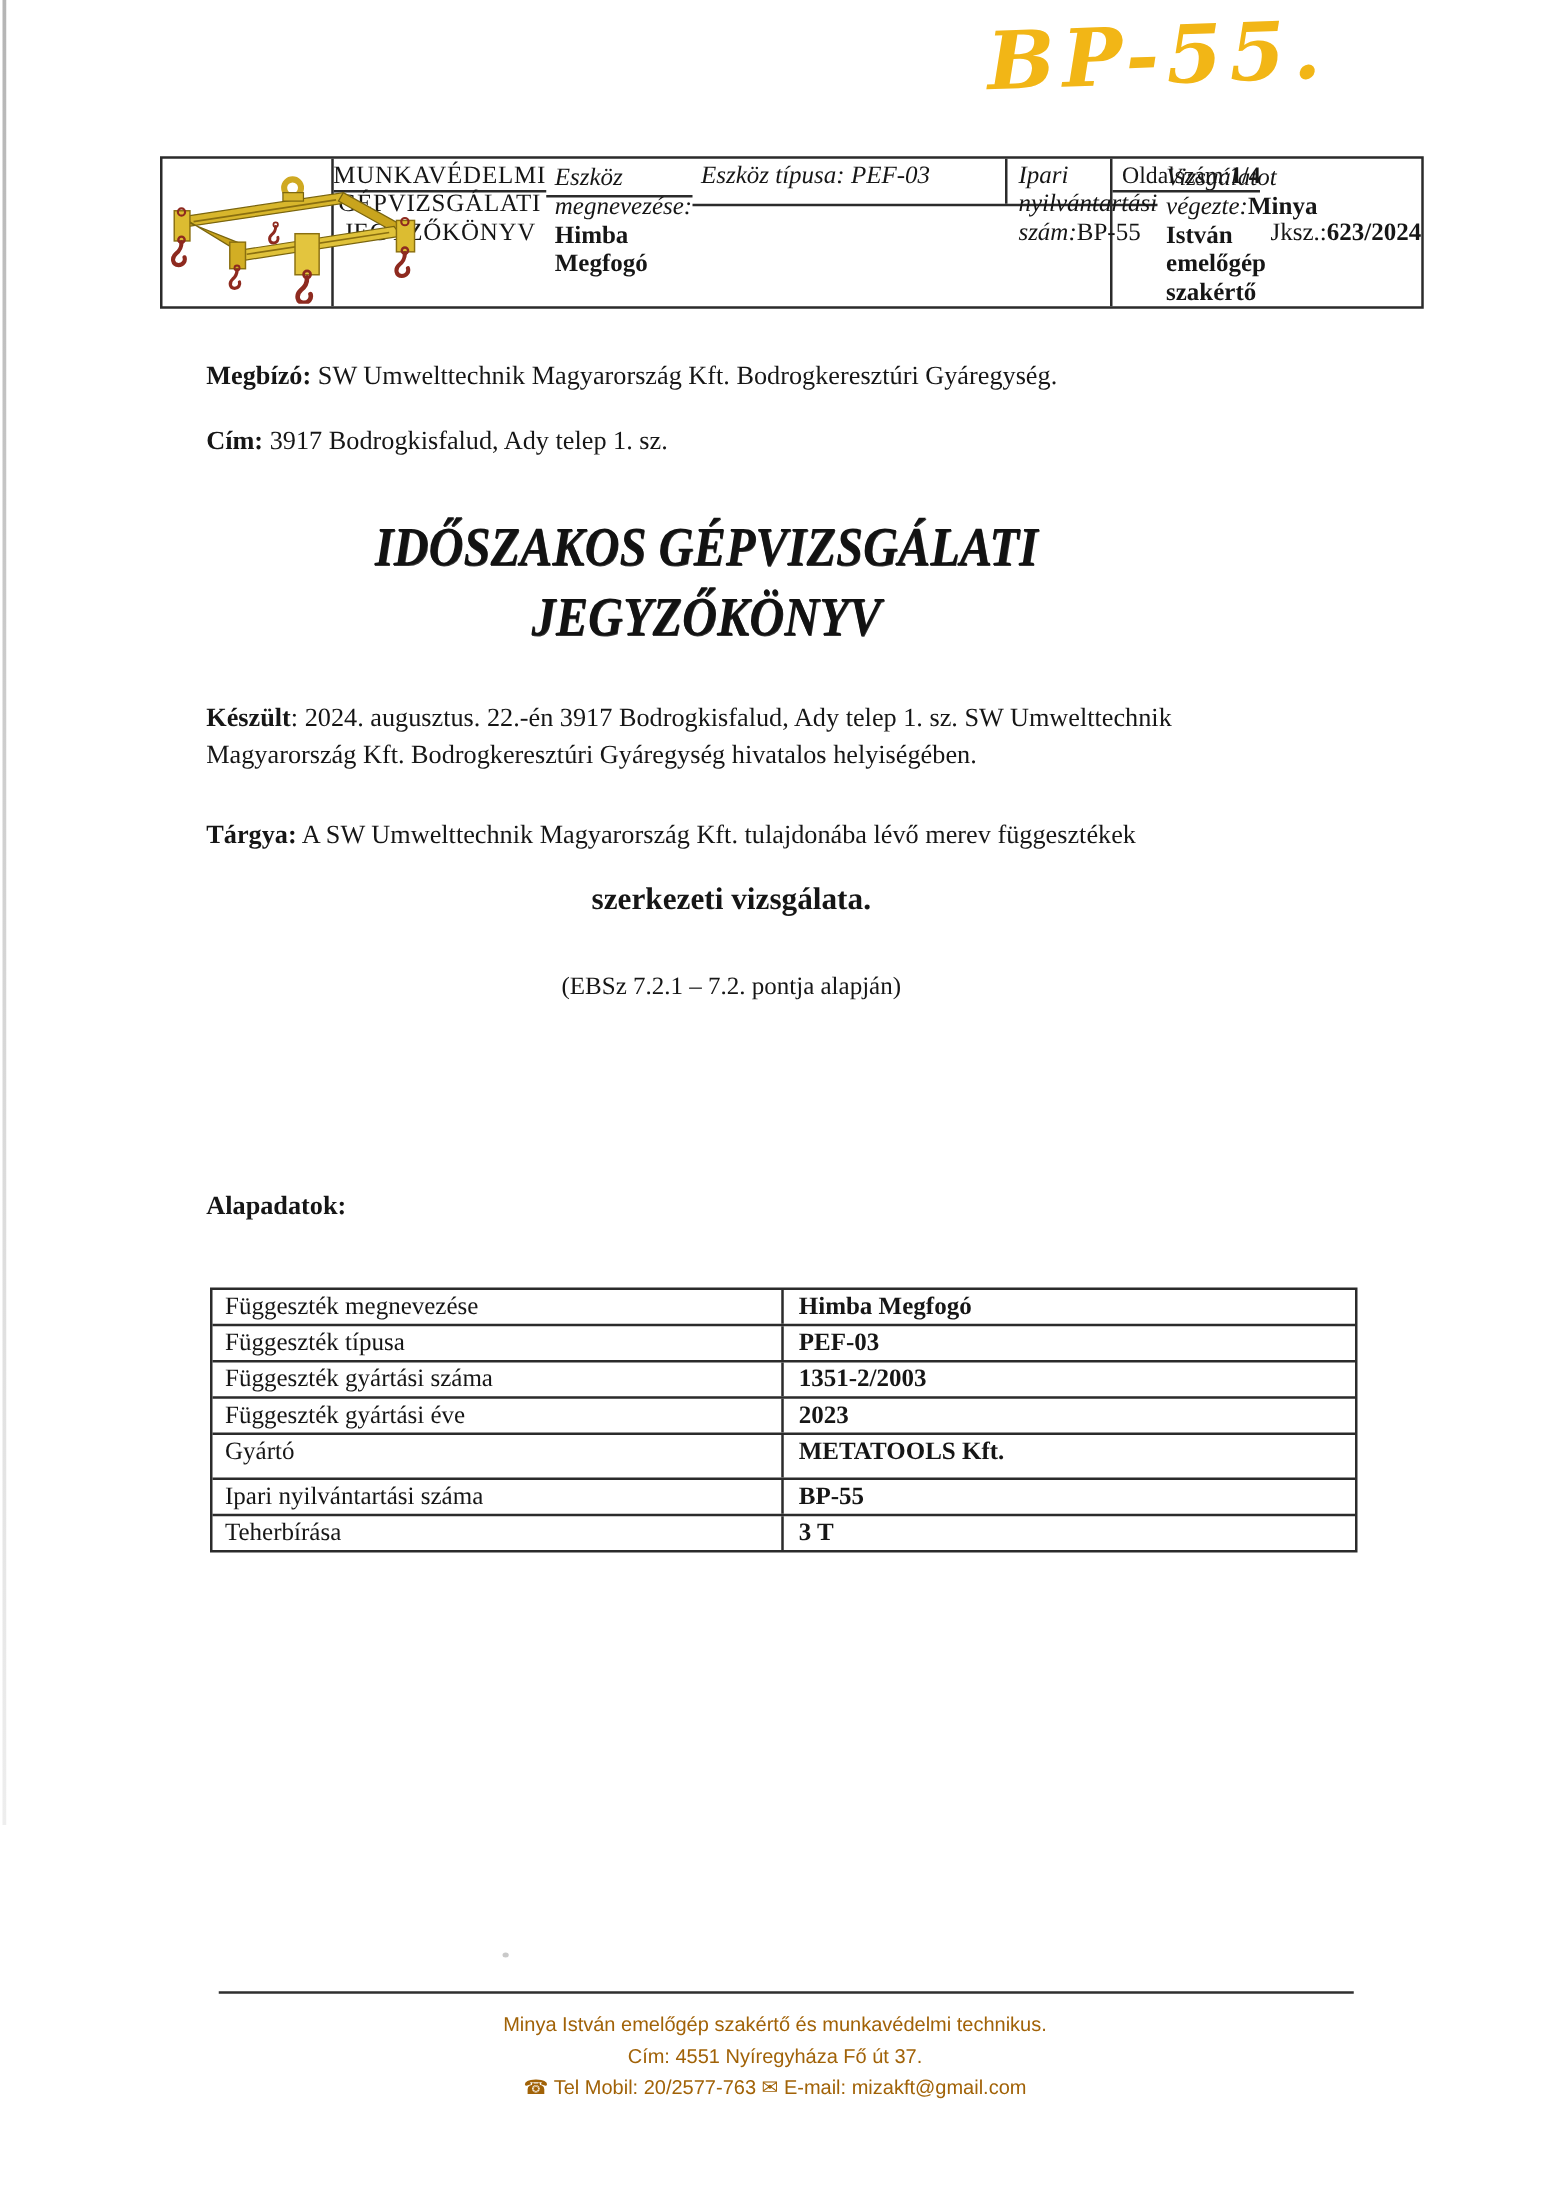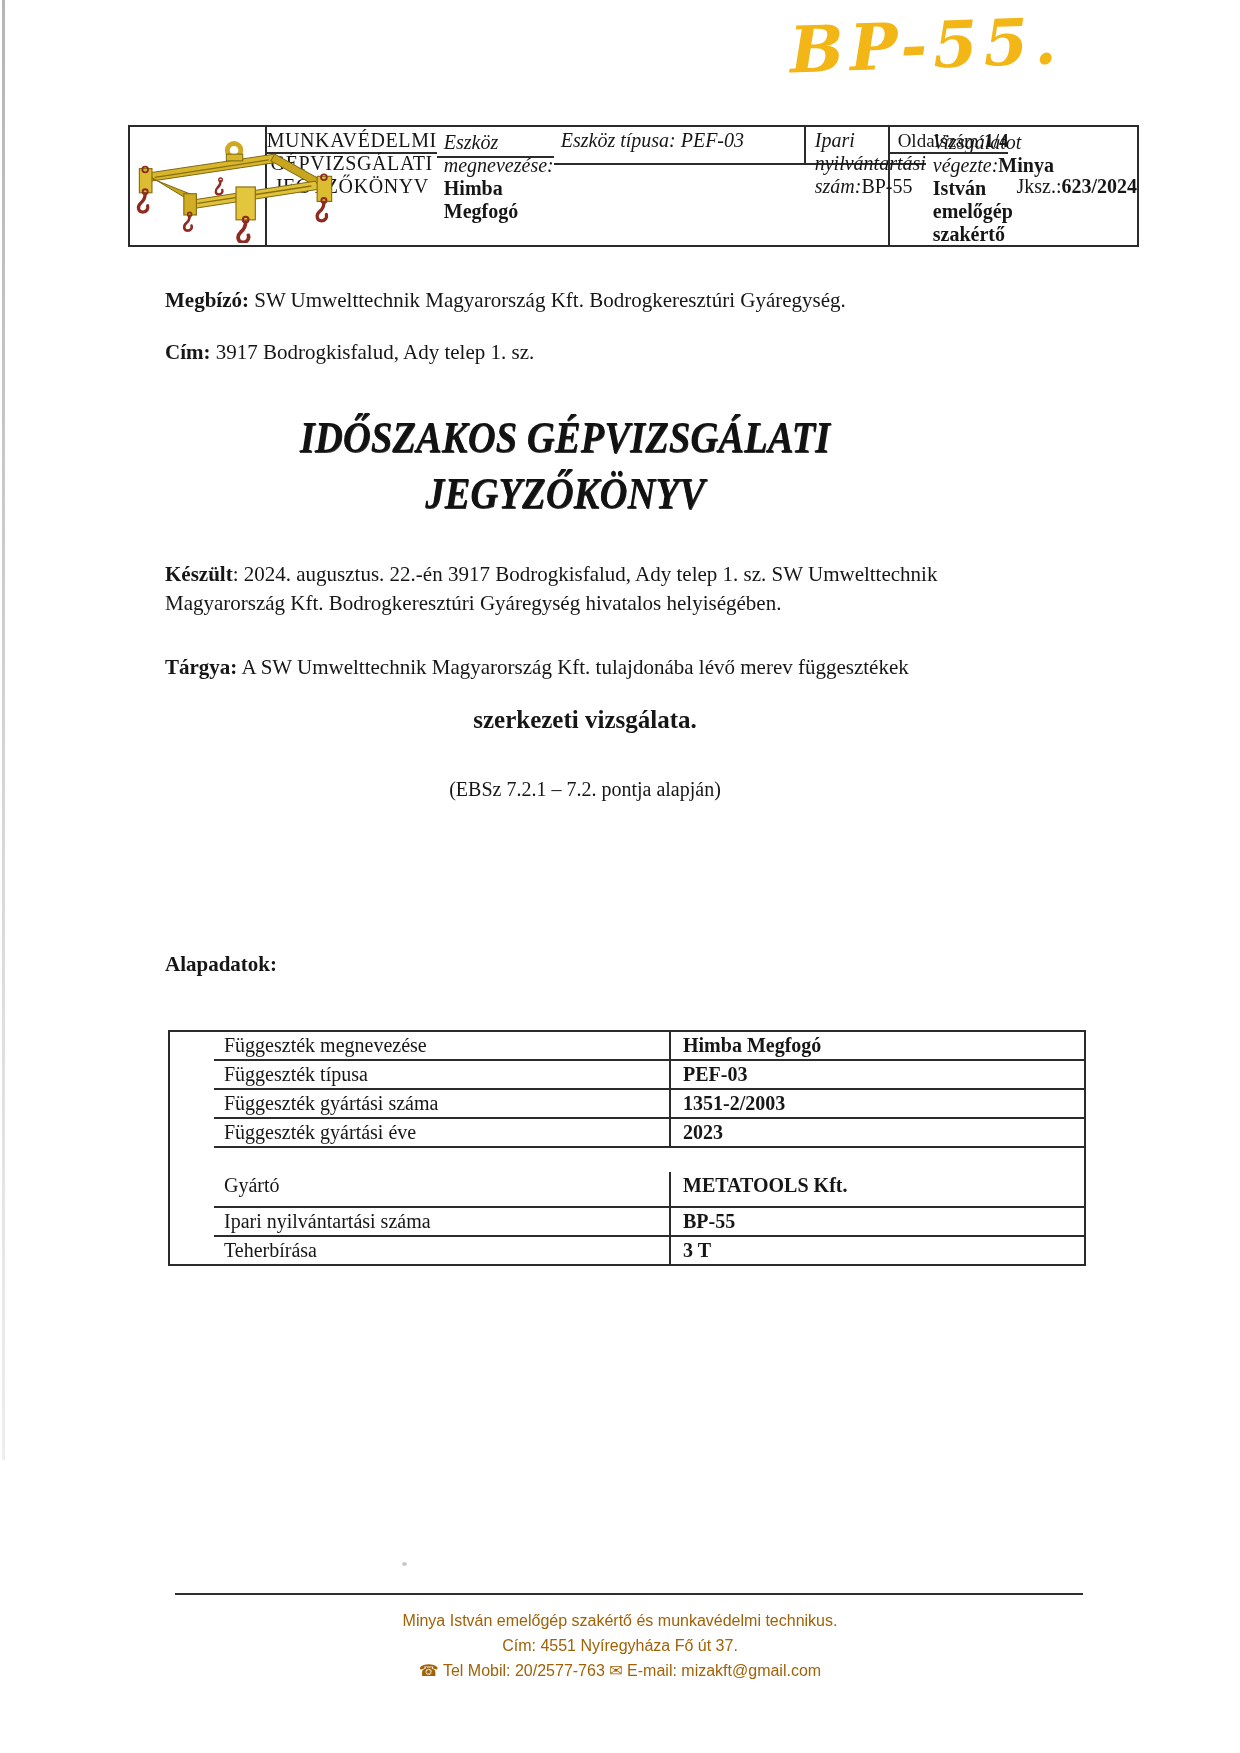--- a/index.html
+++ b/index.html
@@ -50,23 +50,23 @@
   .main-title{
     position:absolute; left:0; top:410px; width:1130px; text-align:center;
     font-style:italic; font-weight:bold; font-size:44px; line-height:56px;
     transform:scaleX(0.88); transform-origin:50% 0; color:#121212;
     text-shadow:0.5px 0.5px 0 #3a3a3a;
   }
   .center-block{position:absolute; left:0; width:1130px; text-align:center;margin-left:20px;}
 
   
   .basic-table{position:absolute; left:168px; top:1030px; width:918px;
-    border:2px solid #2b2b2b; box-sizing:border-box; background:#fff;padding-left:44px;}
+    border:2px solid #2b2b2b; box-sizing:border-box; background:#fff;}
   .bt-row{display:flex; border-bottom:2px solid #2b2b2b; height:27px; box-sizing:content-box;}
-  .bt-row.tall{height:34px;margin-top:24px;}
+  .bt-row.tall{height:34px;}
   .bt-row:last-child{border-bottom:none;}
   .bt-label{width:457px; border-right:2px solid #2b2b2b; padding:2px 0 0 10px;
     box-sizing:border-box; font-size:20px; white-space:nowrap;}
   .bt-value{flex:1; padding:2px 0 0 12px; font-weight:bold; font-size:20px; white-space:nowrap;}
 
   
   .footer-line{position:absolute; left:175px; top:1593px; width:908px; height:2px; background:#2f2f2f;}
   .footer-text{position:absolute; left:140px; top:1608px; width:960px; text-align:center;
     font-family:"Liberation Sans", sans-serif; font-size:16px; line-height:25px; color:#a16207;}
 </style>

